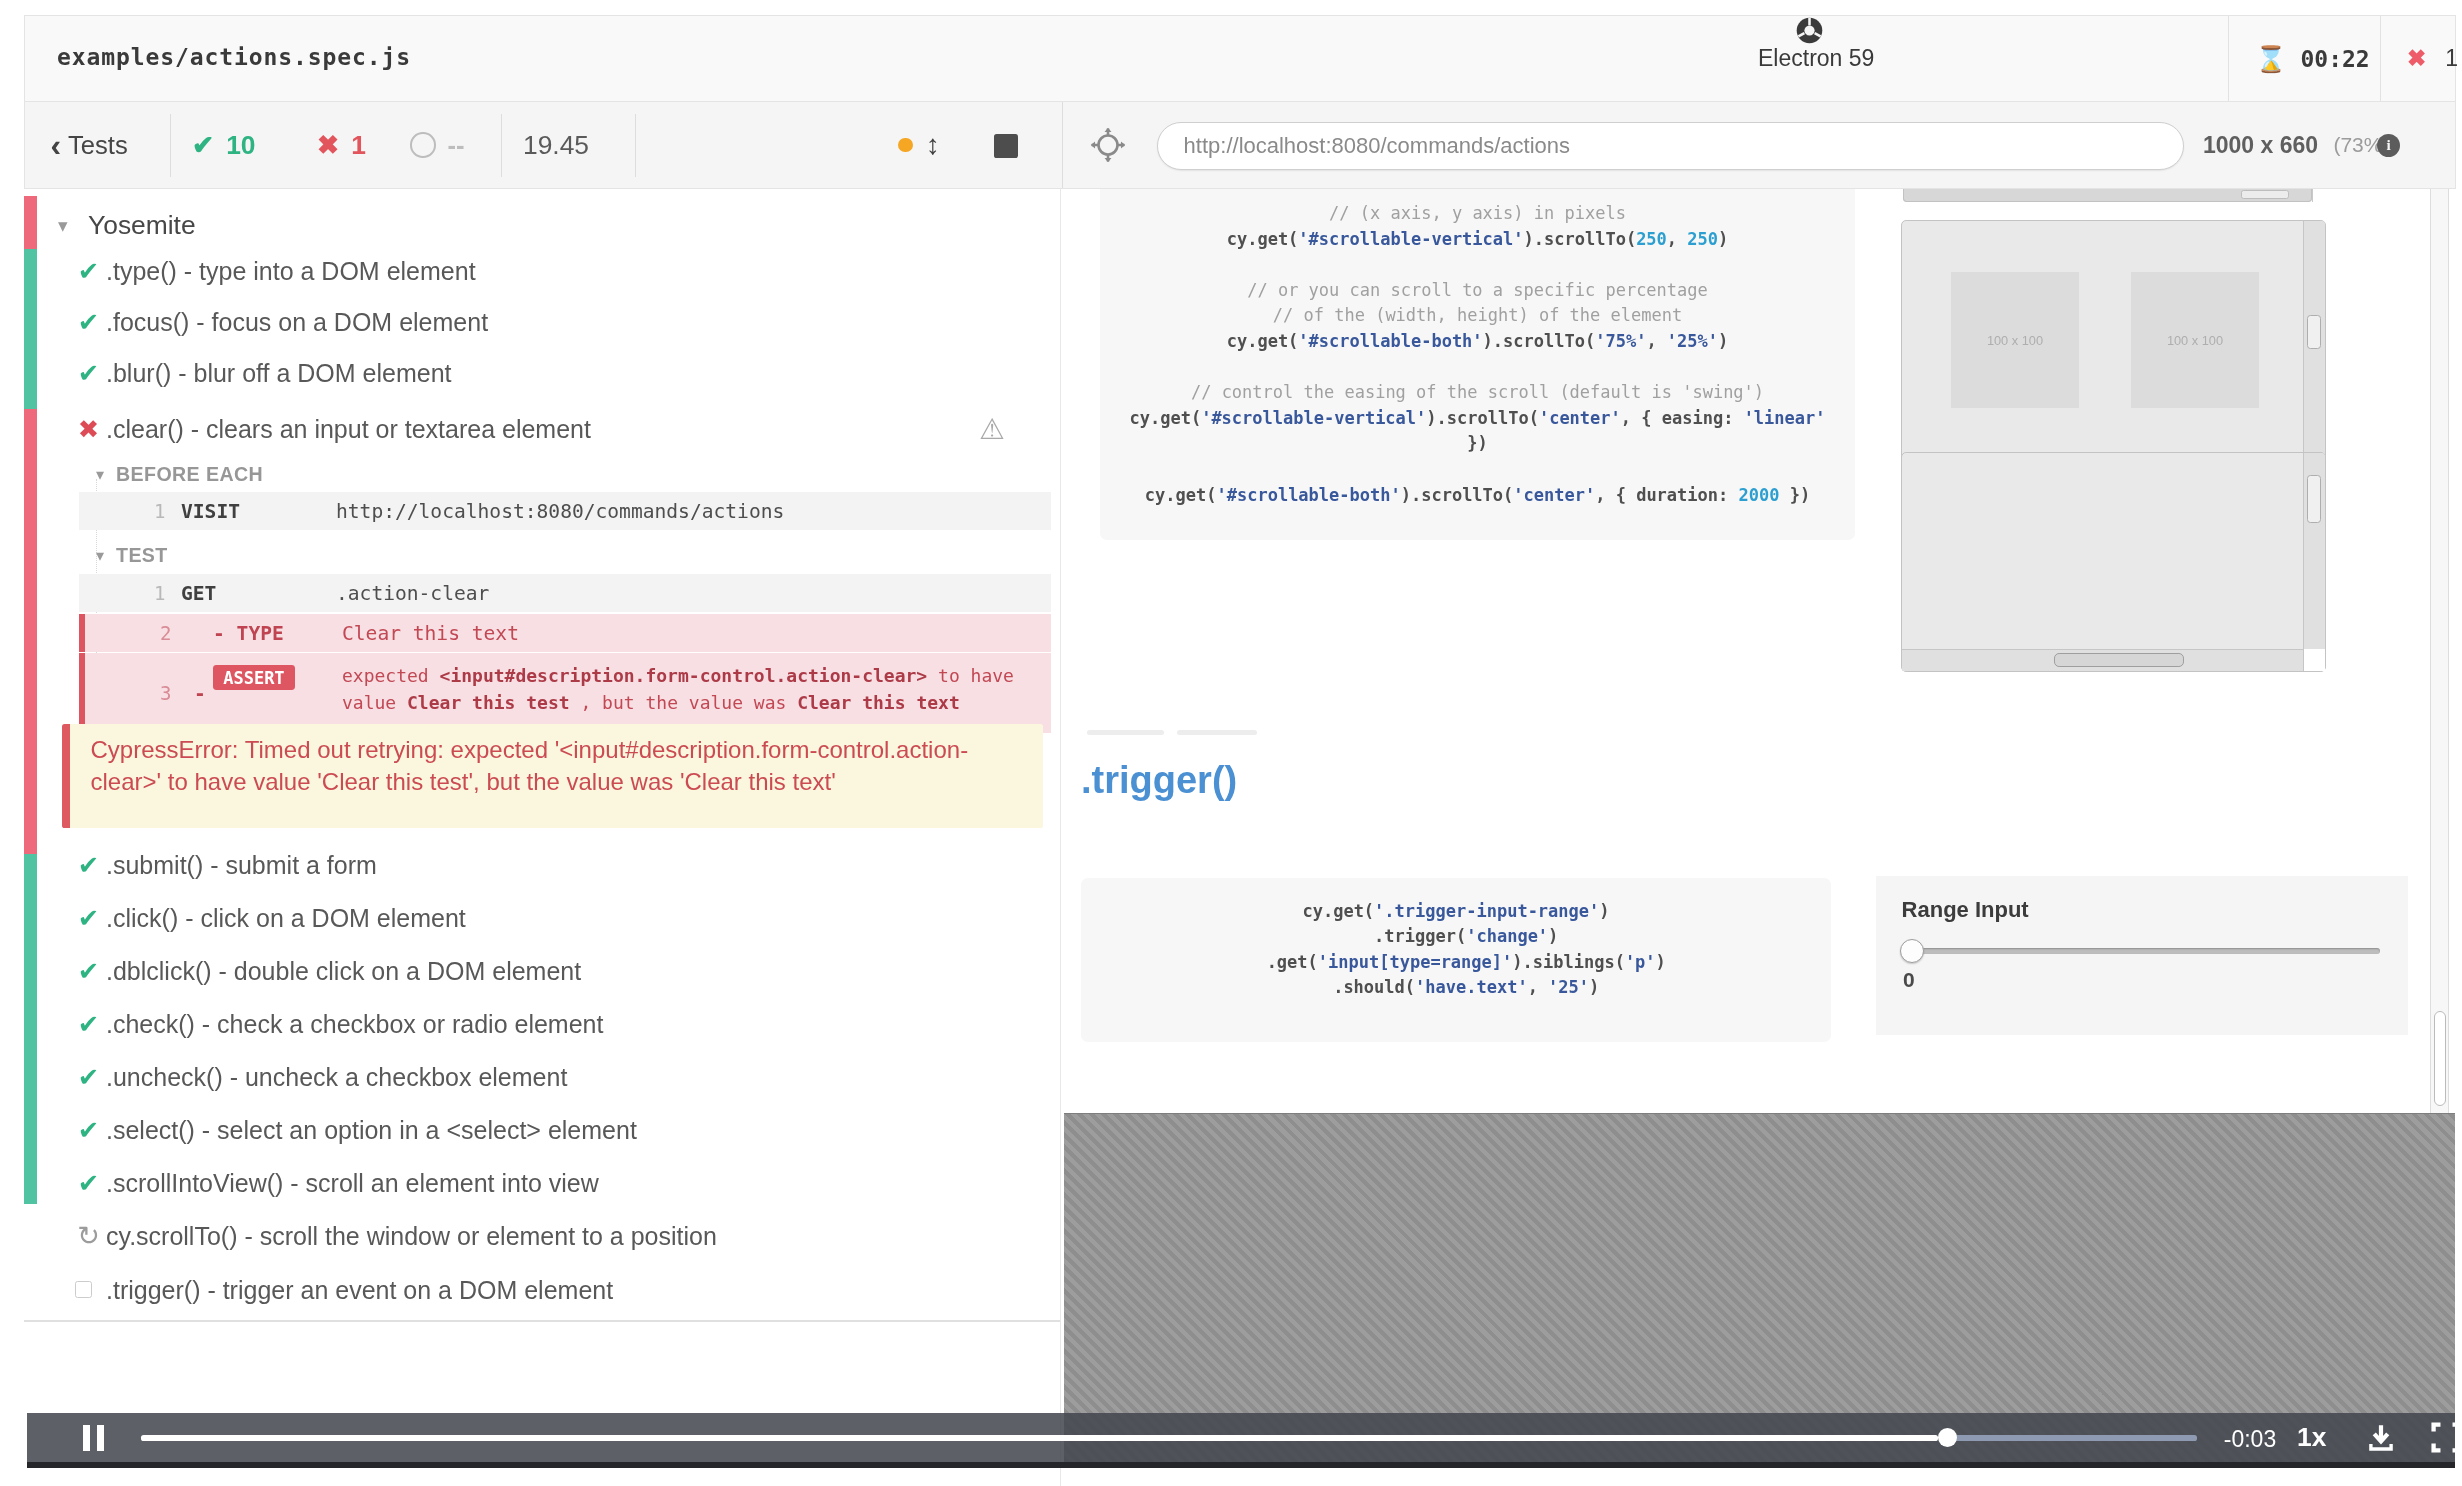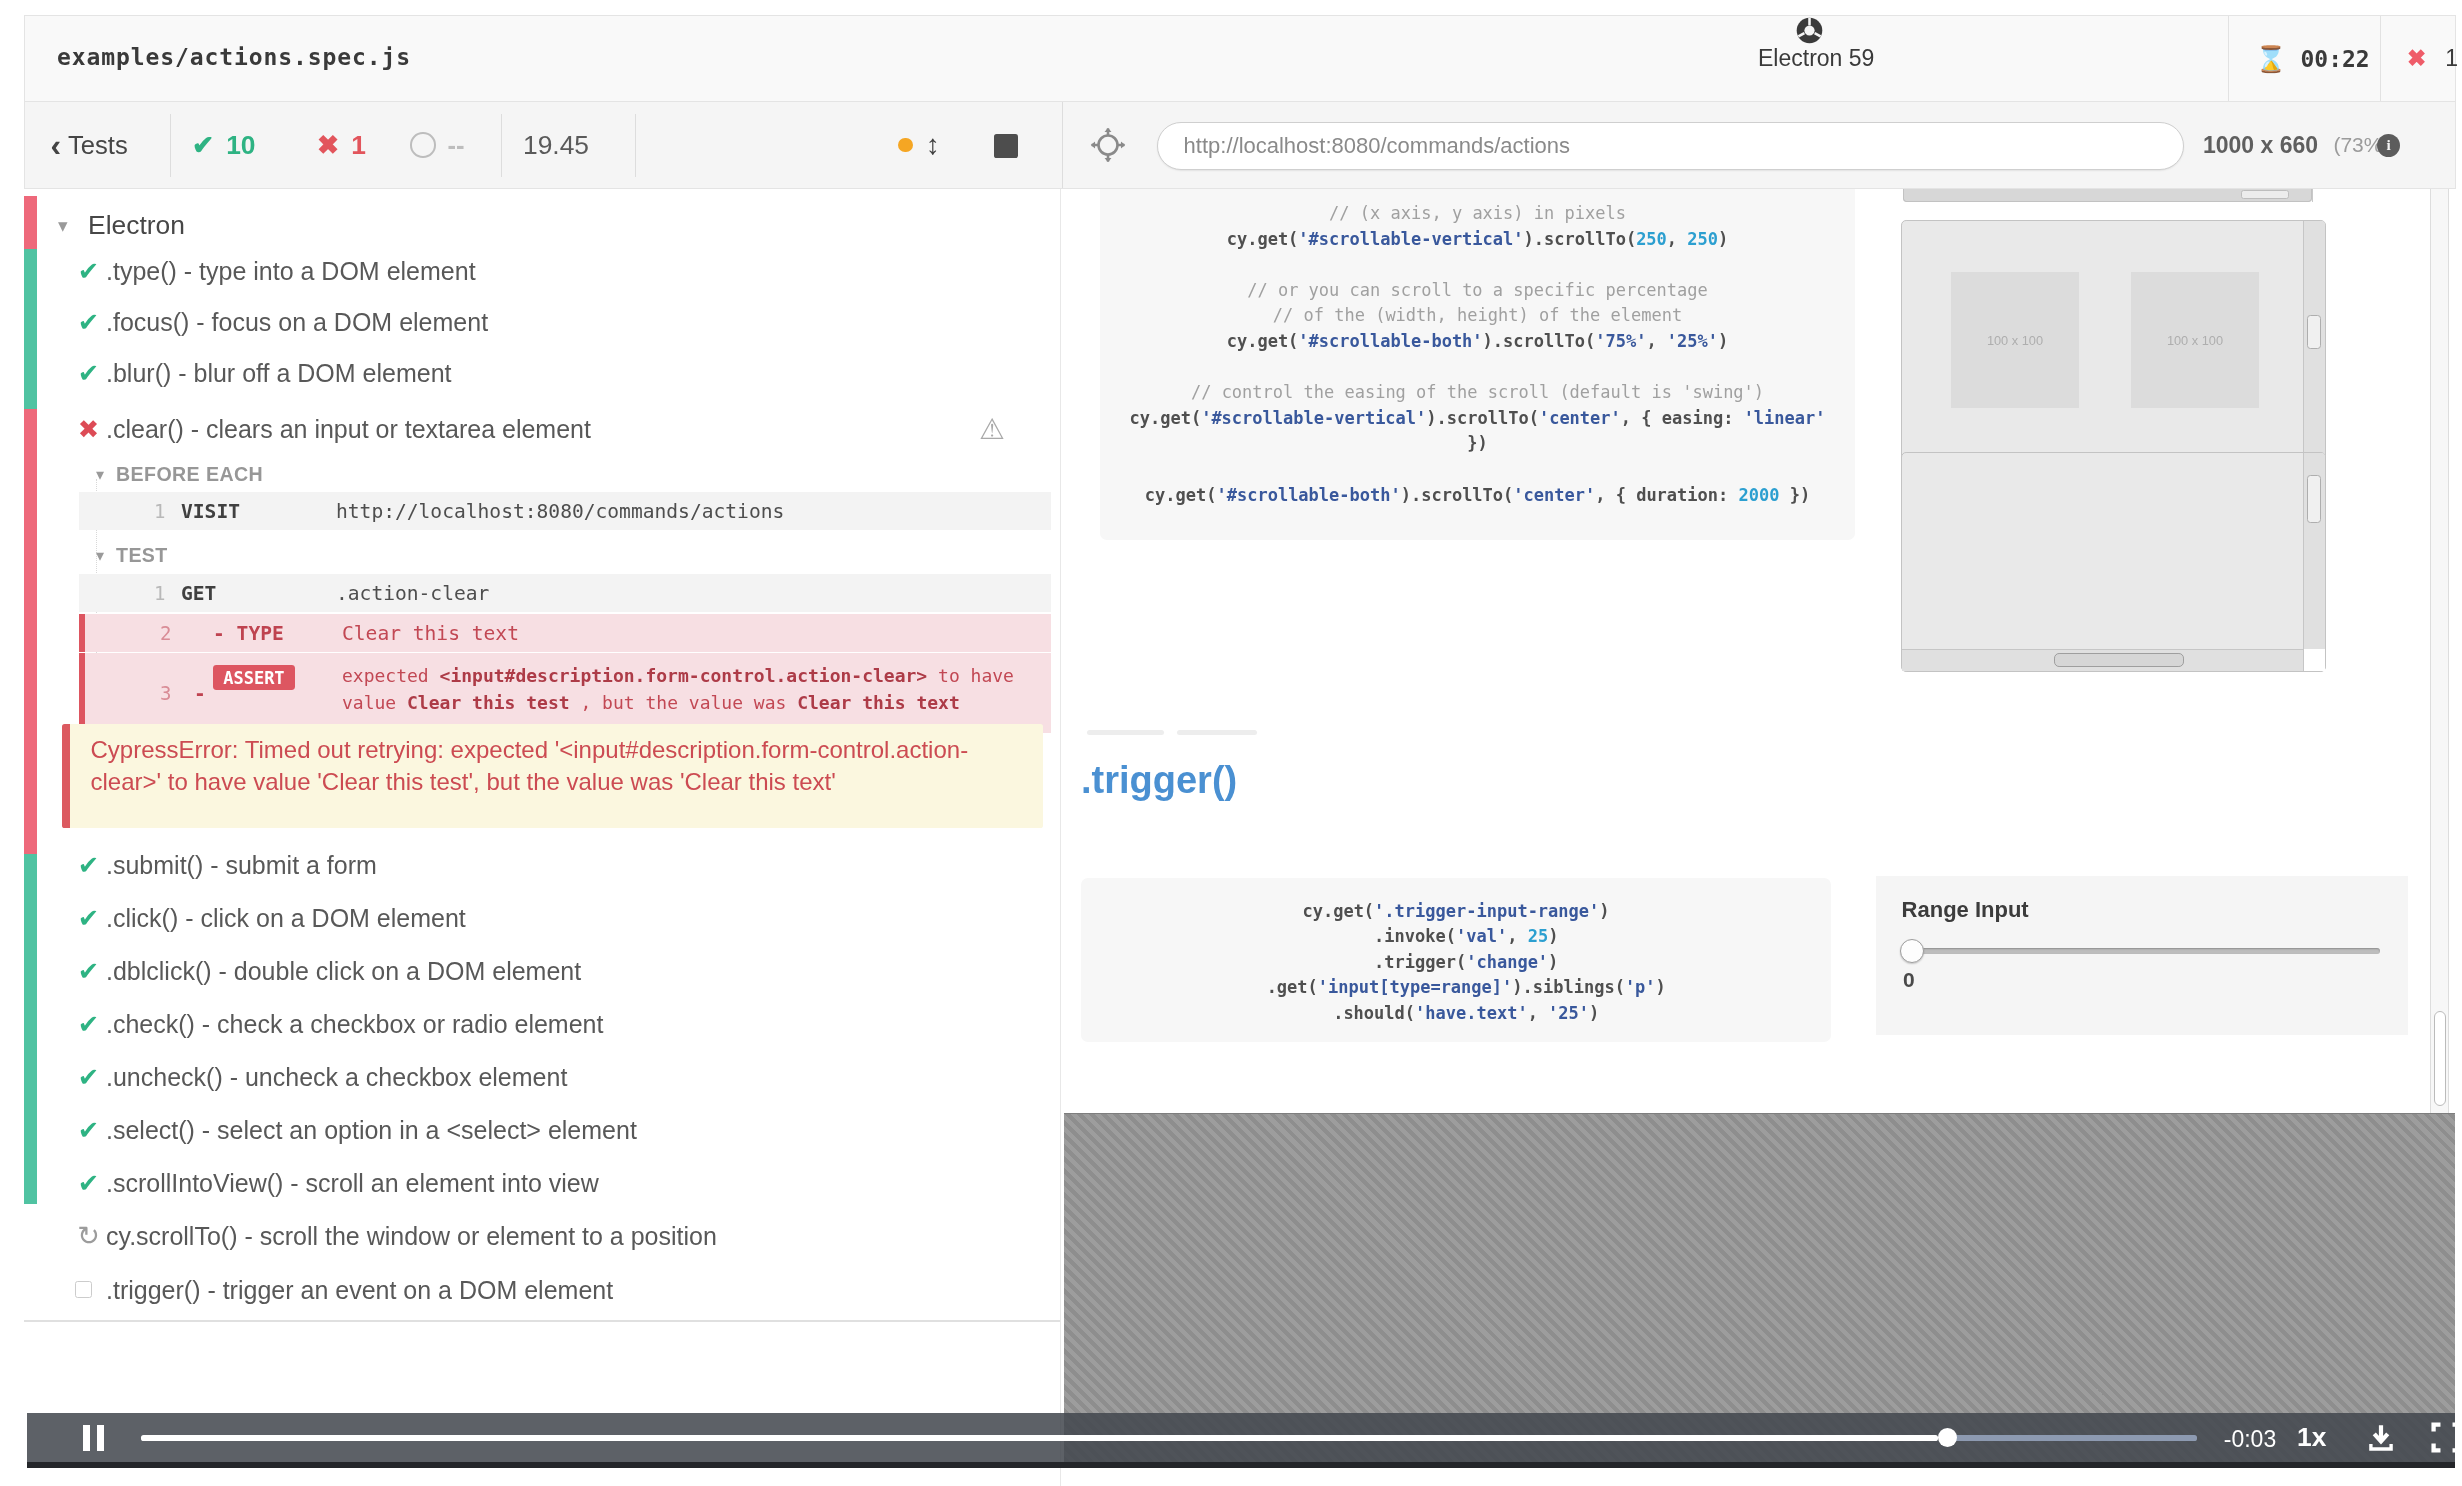--- a/index.html
+++ b/index.html
@@ -201,21 +201,21 @@
   </div>
 
   <div class="reporter">
     <div class="strip red" style="top:6.8px; height:53px;"></div>
     <div class="strip green" style="top:60px; height:160px;"></div>
     <div class="strip red" style="top:220px; height:445px;"></div>
     <div class="strip green" style="top:665px; height:350px;"></div>
 
     <div class="suite" style="left:34px;">
       <span class="caret">▾</span>
-      <span class="suite-title">Electron</span>
+      <span class="suite-title">Yosemite</span>
     </div>
 
     <div>
         <div class="ti" style="top: 63px;">
           <span class="ti-icon passed">✔</span>
           <span class="ti-label">.type() - type into a DOM element</span>
         </div>
         <div class="ti" style="top: 114px;">
           <span class="ti-icon passed">✔</span>
           <span class="ti-label">.focus() - focus on a DOM element</span>
@@ -358,21 +358,20 @@
       <div class="hsb-corner"></div>
     </div>
 
     <div class="faded-dash" style="left:23px; width:77px;"></div>
     <div class="faded-dash" style="left:113px; width:80px;"></div>
 
     <div class="trig-h">.trigger()</div>
 
     <div class="codeblock cb2">
         <div class="cl"><span class="t-k">cy.get(</span><span class="t-s">'.trigger-input-range'</span><span class="t-k">)</span></div>
-        <div class="cl"><span class="t-k">  .invoke(</span><span class="t-s">'val'</span><span class="t-k">, </span><span class="t-n">25</span><span class="t-k">)</span></div>
         <div class="cl"><span class="t-k">  .trigger(</span><span class="t-s">'change'</span><span class="t-k">)</span></div>
         <div class="cl"><span class="t-k">  .get(</span><span class="t-s">'input[type=range]'</span><span class="t-k">).siblings(</span><span class="t-s">'p'</span><span class="t-k">)</span></div>
         <div class="cl"><span class="t-k">  .should(</span><span class="t-s">'have.text'</span><span class="t-k">, </span><span class="t-s">'25'</span><span class="t-k">)</span></div>
       </div>
 
     <div class="range-panel">
       <div class="range-label">Range Input</div>
       <div class="range-track">
         <div class="range-thumb"></div>
       </div>

